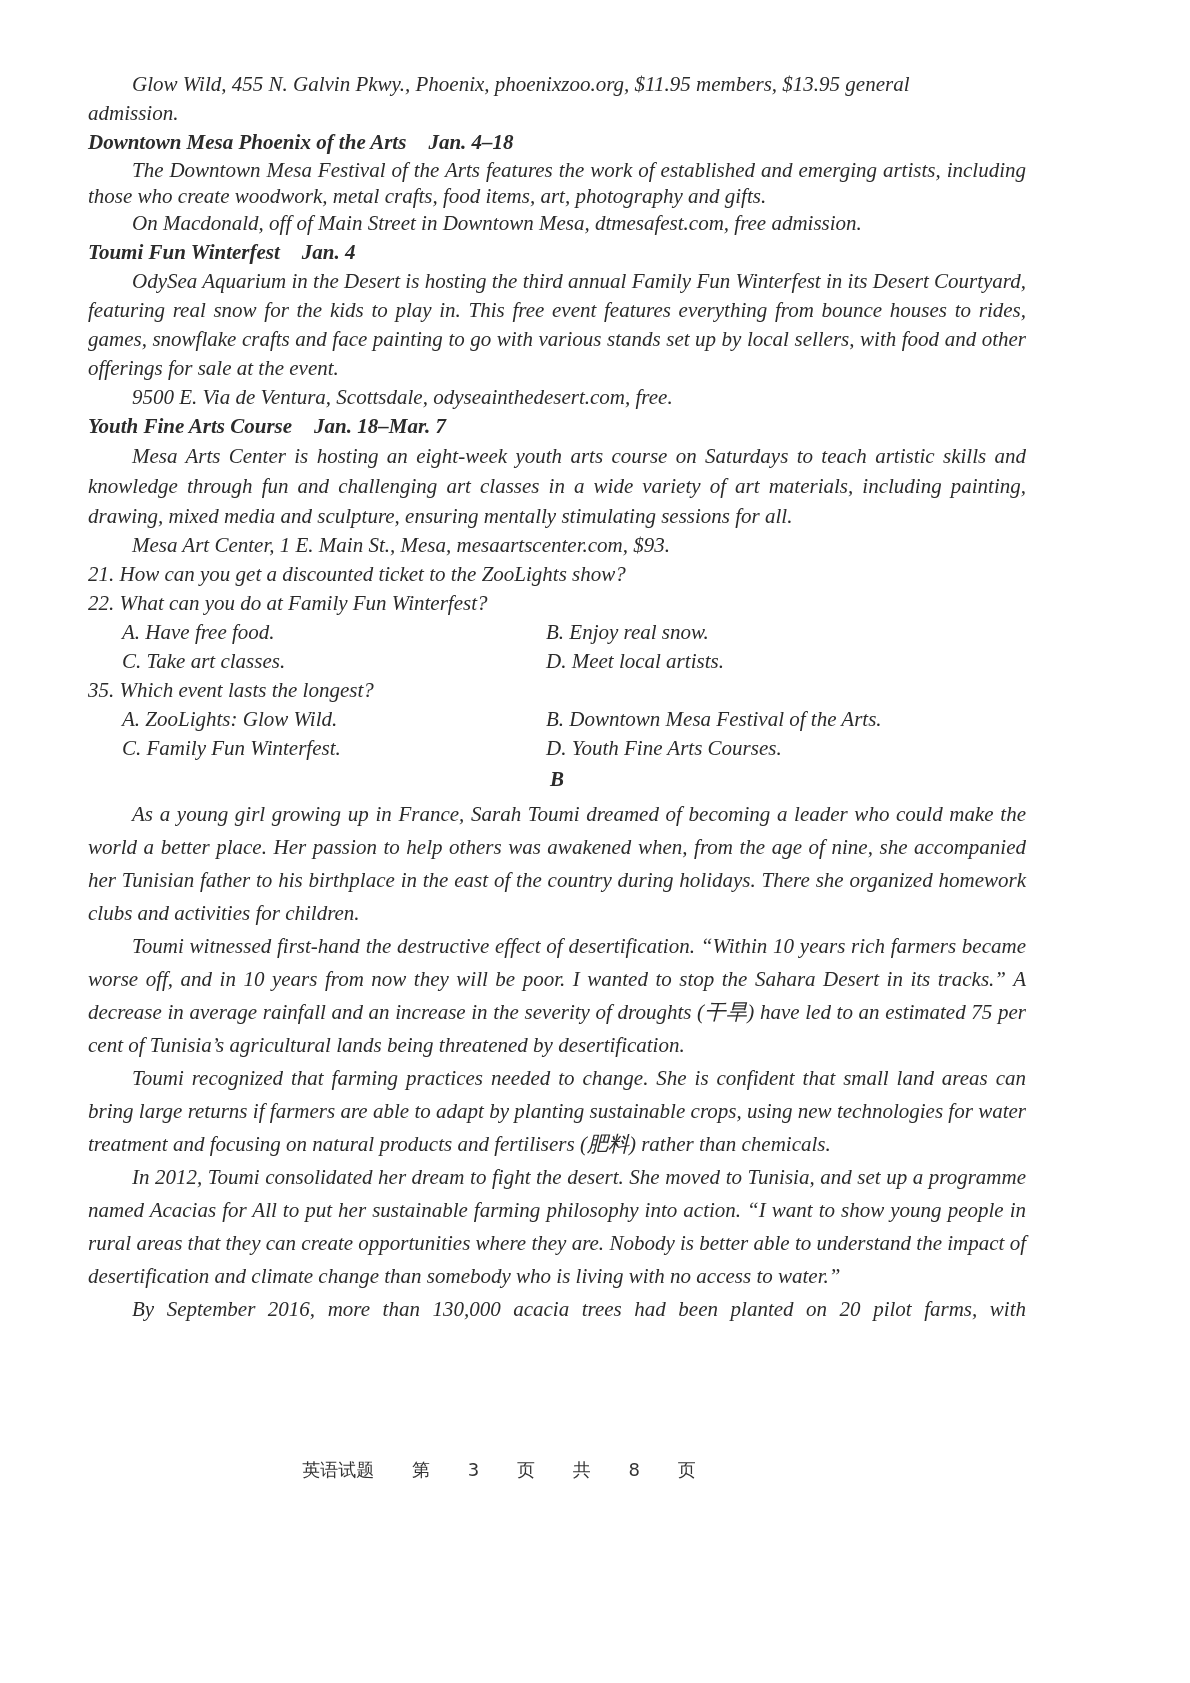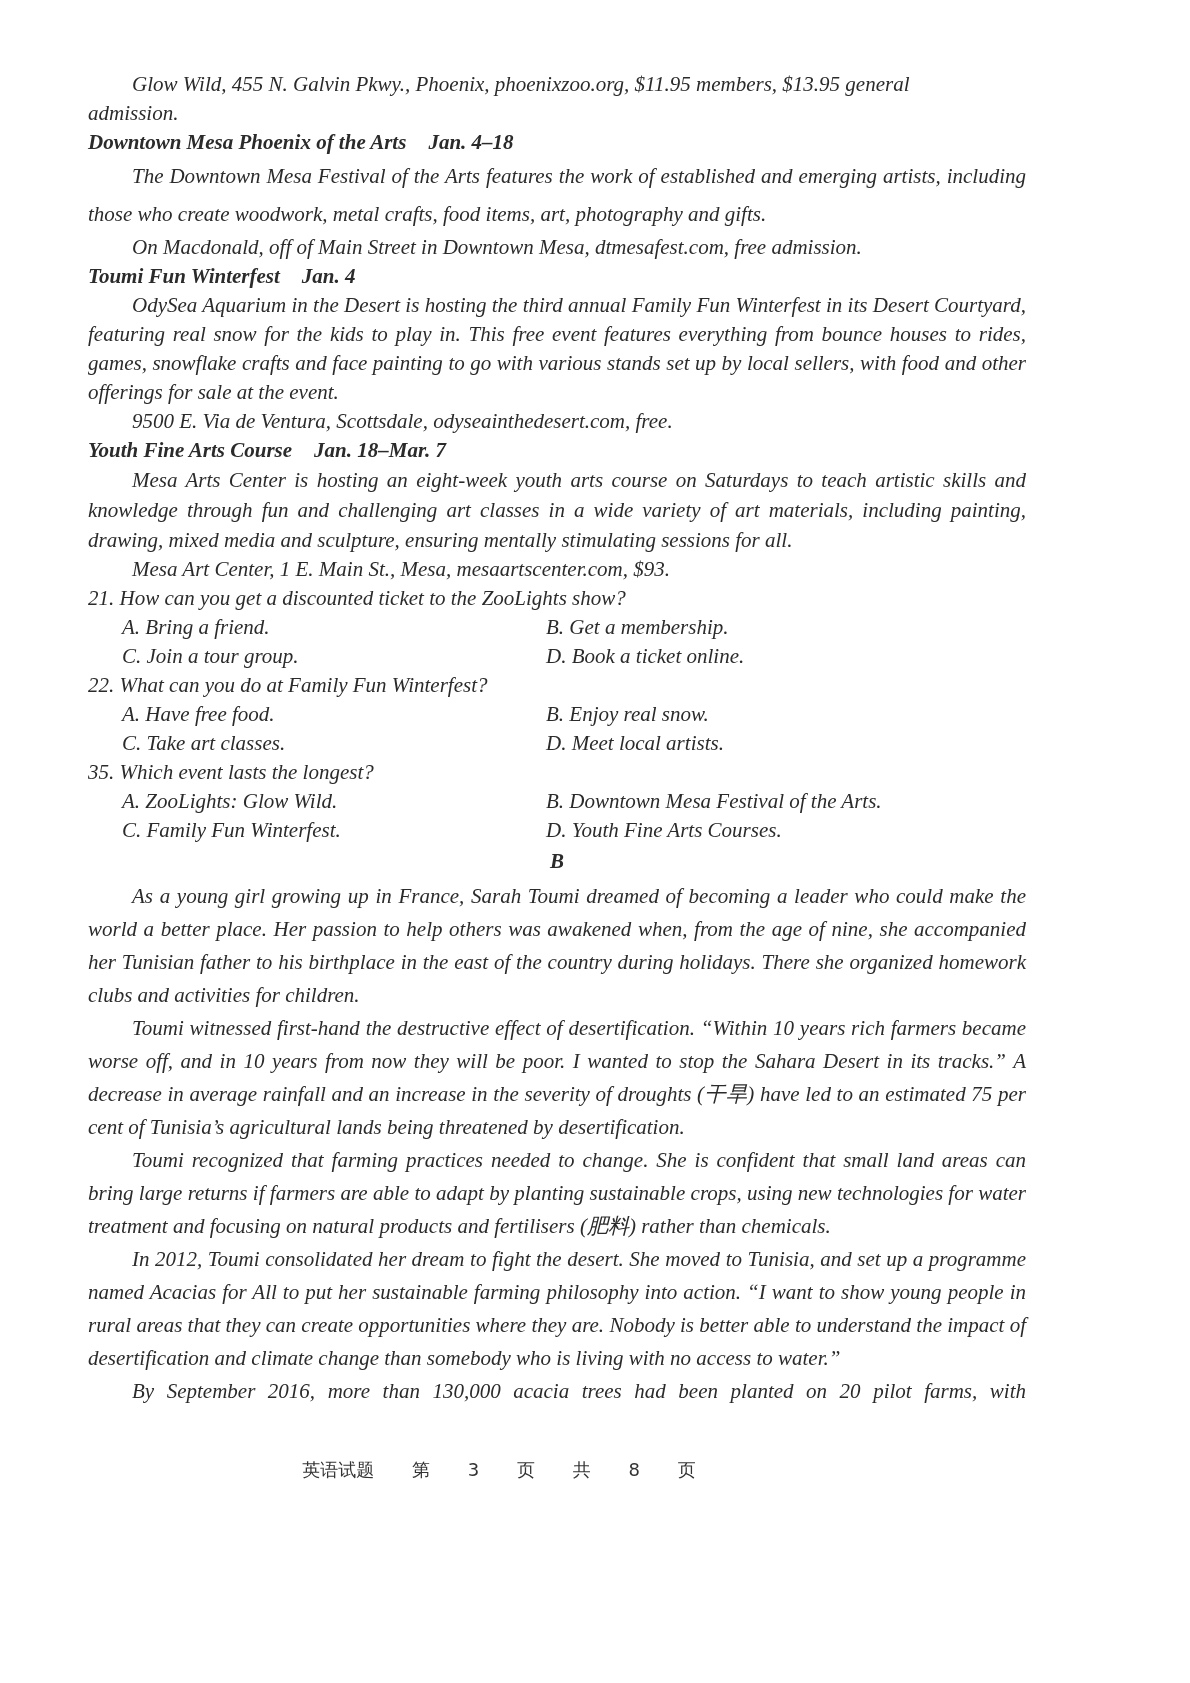--- a/index.html
+++ b/index.html
@@ -30,21 +30,21 @@
 
 <div class="page">
 
   <div class="line indent">Glow Wild, 455 N. Galvin Pkwy., Phoenix, phoenixzoo.org, $11.95 members, $13.95 general</div>
   <div class="line">admission.</div>
 
   <div class="heading">
     <span>Downtown Mesa Phoenix of the Arts</span><span class="date">Jan. 4–18</span>
   </div>
   <div class="passage">
-    <p class="ind" style="line-height:38px">The Downtown Mesa Festival of the Arts features the work of established and emerging artists, including those who create woodwork, metal crafts, food items, art, photography and gifts.</p>
+    <p class="ind" style="line-height:26px">The Downtown Mesa Festival of the Arts features the work of established and emerging artists, including those who create woodwork, metal crafts, food items, art, photography and gifts.</p>
     <p class="ind" style="line-height:29px">On Macdonald, off of Main Street in Downtown Mesa, dtmesafest.com, free admission.</p>
   </div>
 
   <div class="heading">
     <span>Toumi Fun Winterfest</span><span class="date">Jan. 4</span>
   </div>
   <div class="passage">
     <p class="ind" style="line-height:29px">OdySea Aquarium in the Desert is hosting the third annual Family Fun Winterfest in its Desert Courtyard, featuring real snow for the kids to play in. This free event features everything from bounce houses to rides, games, snowflake crafts and face painting to go with various stands set up by local sellers, with food and other offerings for sale at the event.</p>
     <p class="ind" style="line-height:29px">9500 E. Via de Ventura, Scottsdale, odyseainthedesert.com, free.</p>
   </div>
@@ -54,26 +54,20 @@
   </div>
   <div class="passage">
     <p class="ind" style="line-height:30px">Mesa Arts Center is hosting an eight-week youth arts course on Saturdays to teach artistic skills and knowledge through fun and challenging art classes in a wide variety of art materials, including painting, drawing, mixed media and sculpture, ensuring mentally stimulating sessions for all.</p>
     <p class="ind" style="line-height:29px">Mesa Art Center, 1 E. Main St., Mesa, mesaartscenter.com, $93.</p>
   </div>
 
   <div>
     <div class="q">
       <span>21.</span>
       <span>How can you get a discounted ticket to the ZooLights show?</span>
-    </div>
-    <div class="opts">
-      <span>A. Bring a friend.</span>
-      <span>B. Get a membership.</span>
-      <span>C. Join a tour group.</span>
-      <span>D. Book a ticket online.</span>
     </div>
   </div>
 
   <div>
     <div class="q">
       <span>22.</span>
       <span>What can you do at Family Fun Winterfest?</span>
     </div>
     <div class="opts">
       <span>A. Have free food.</span>

